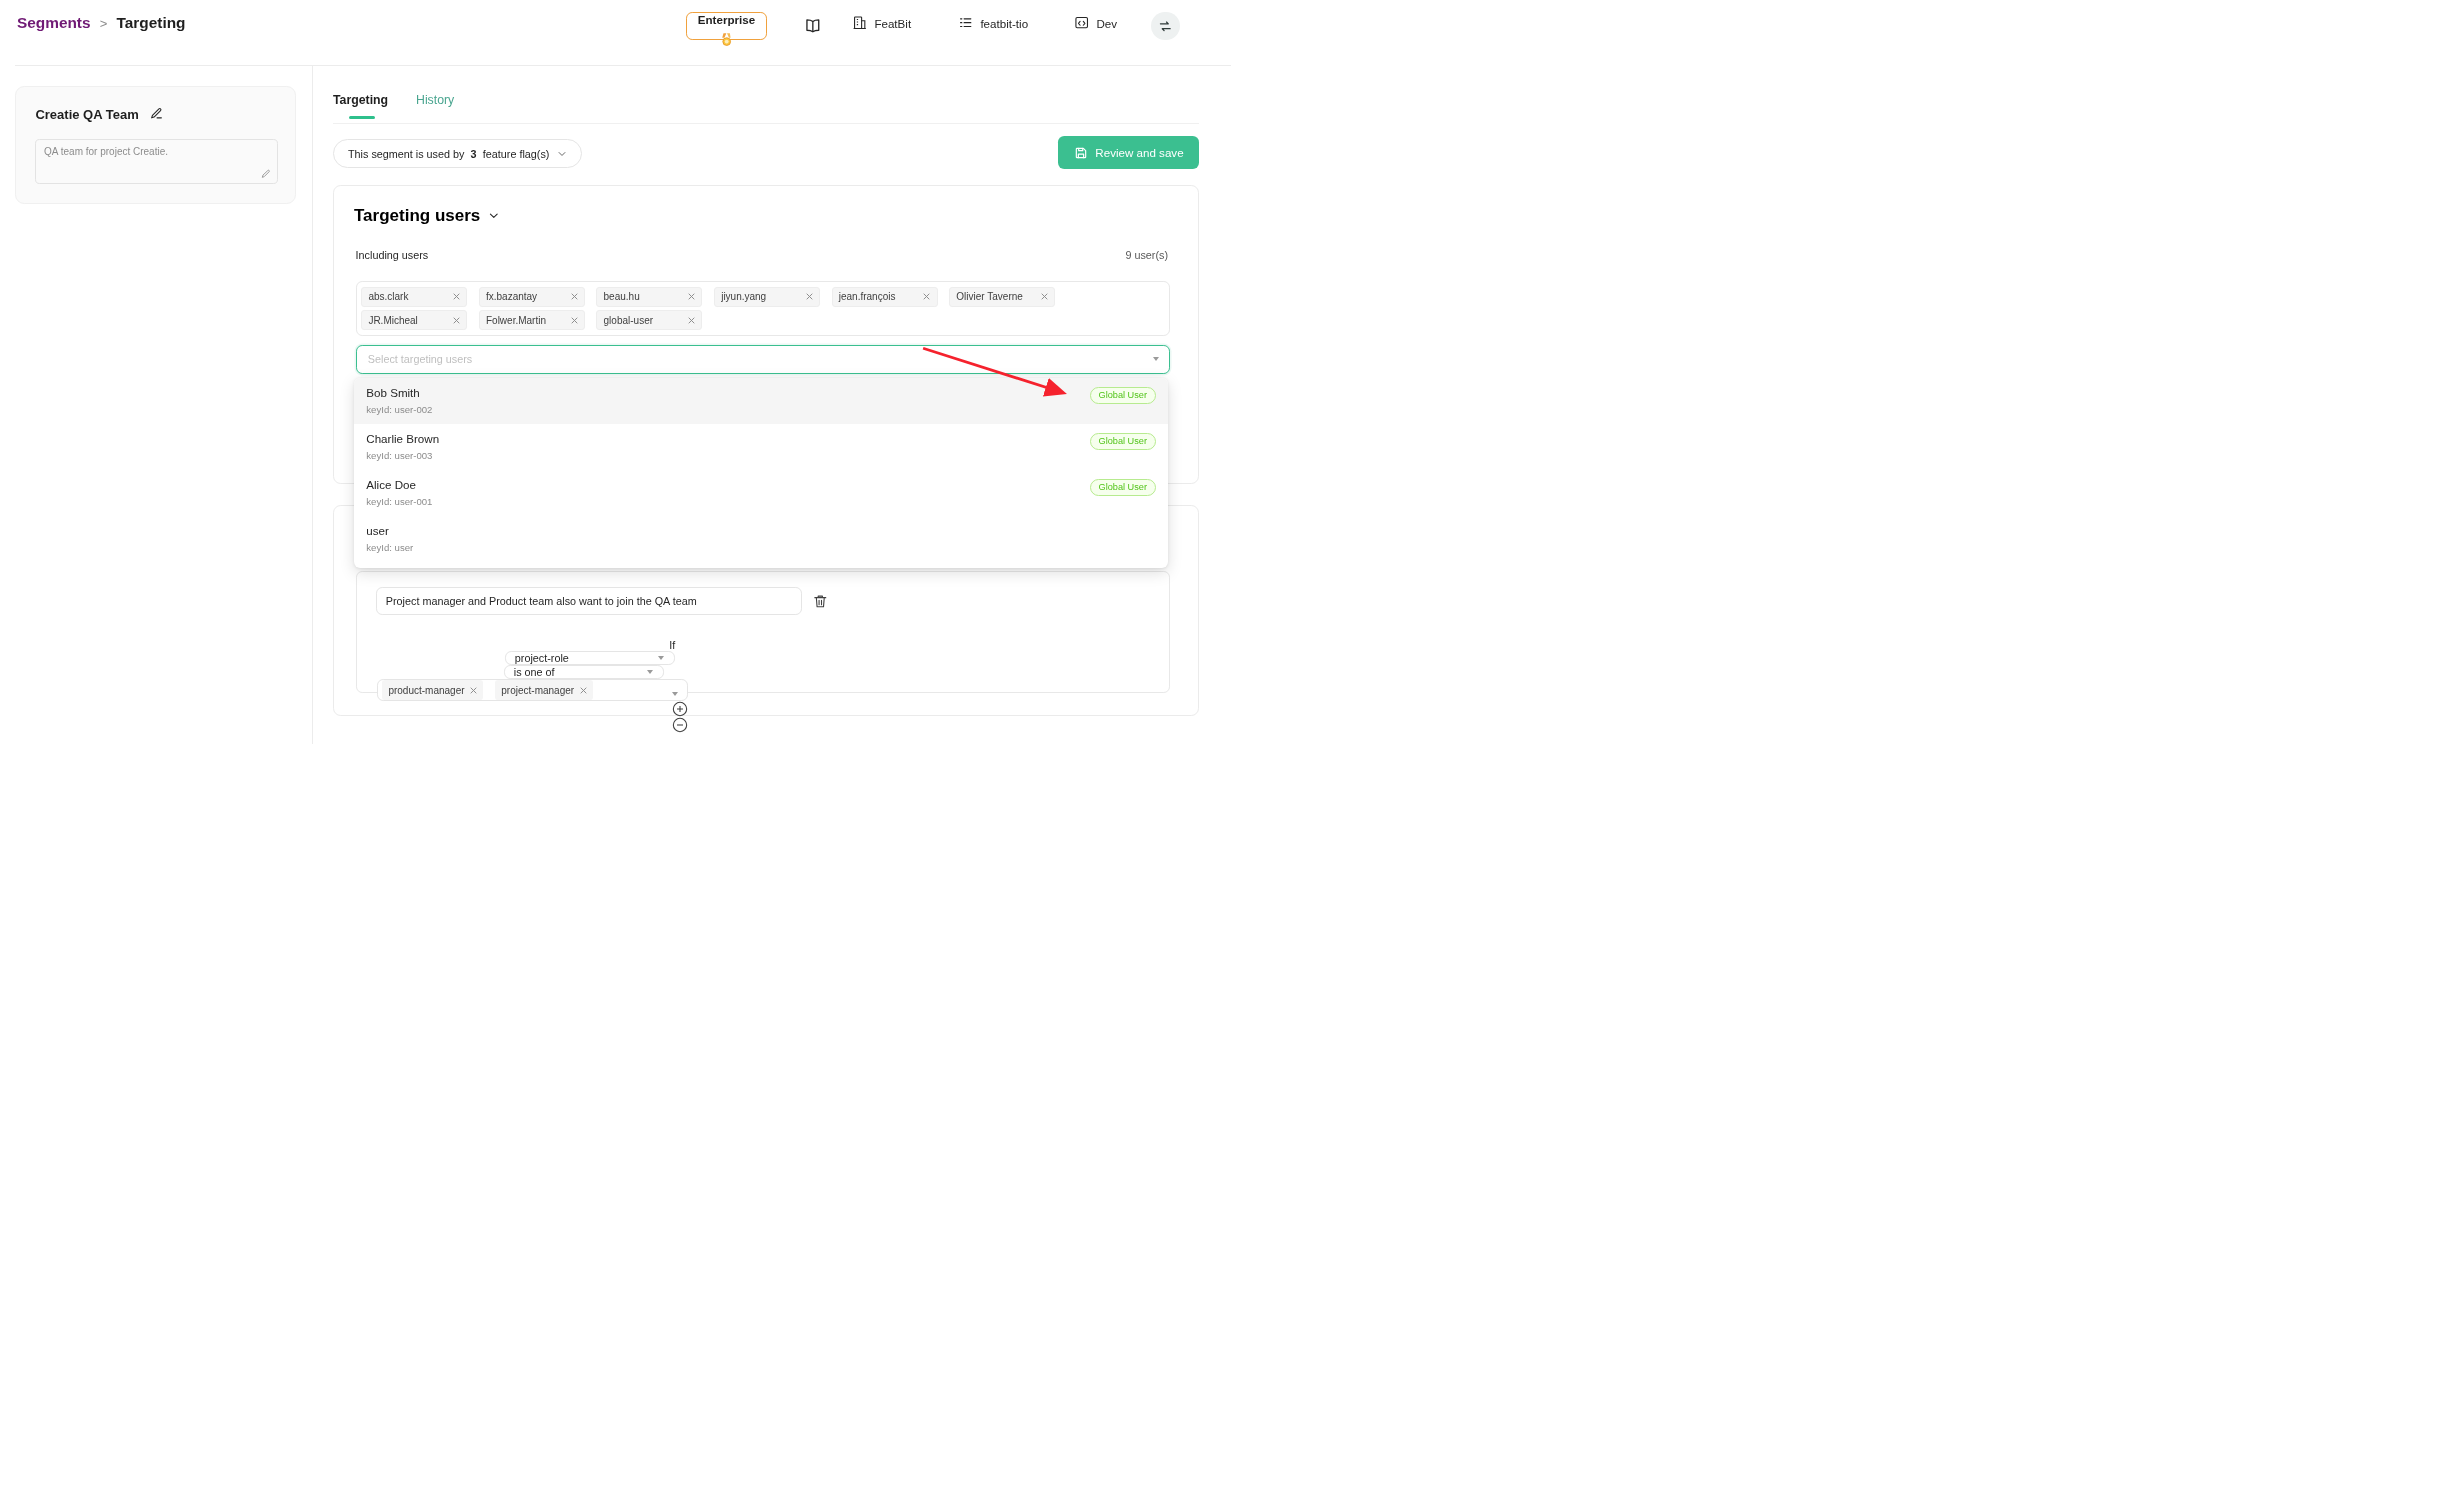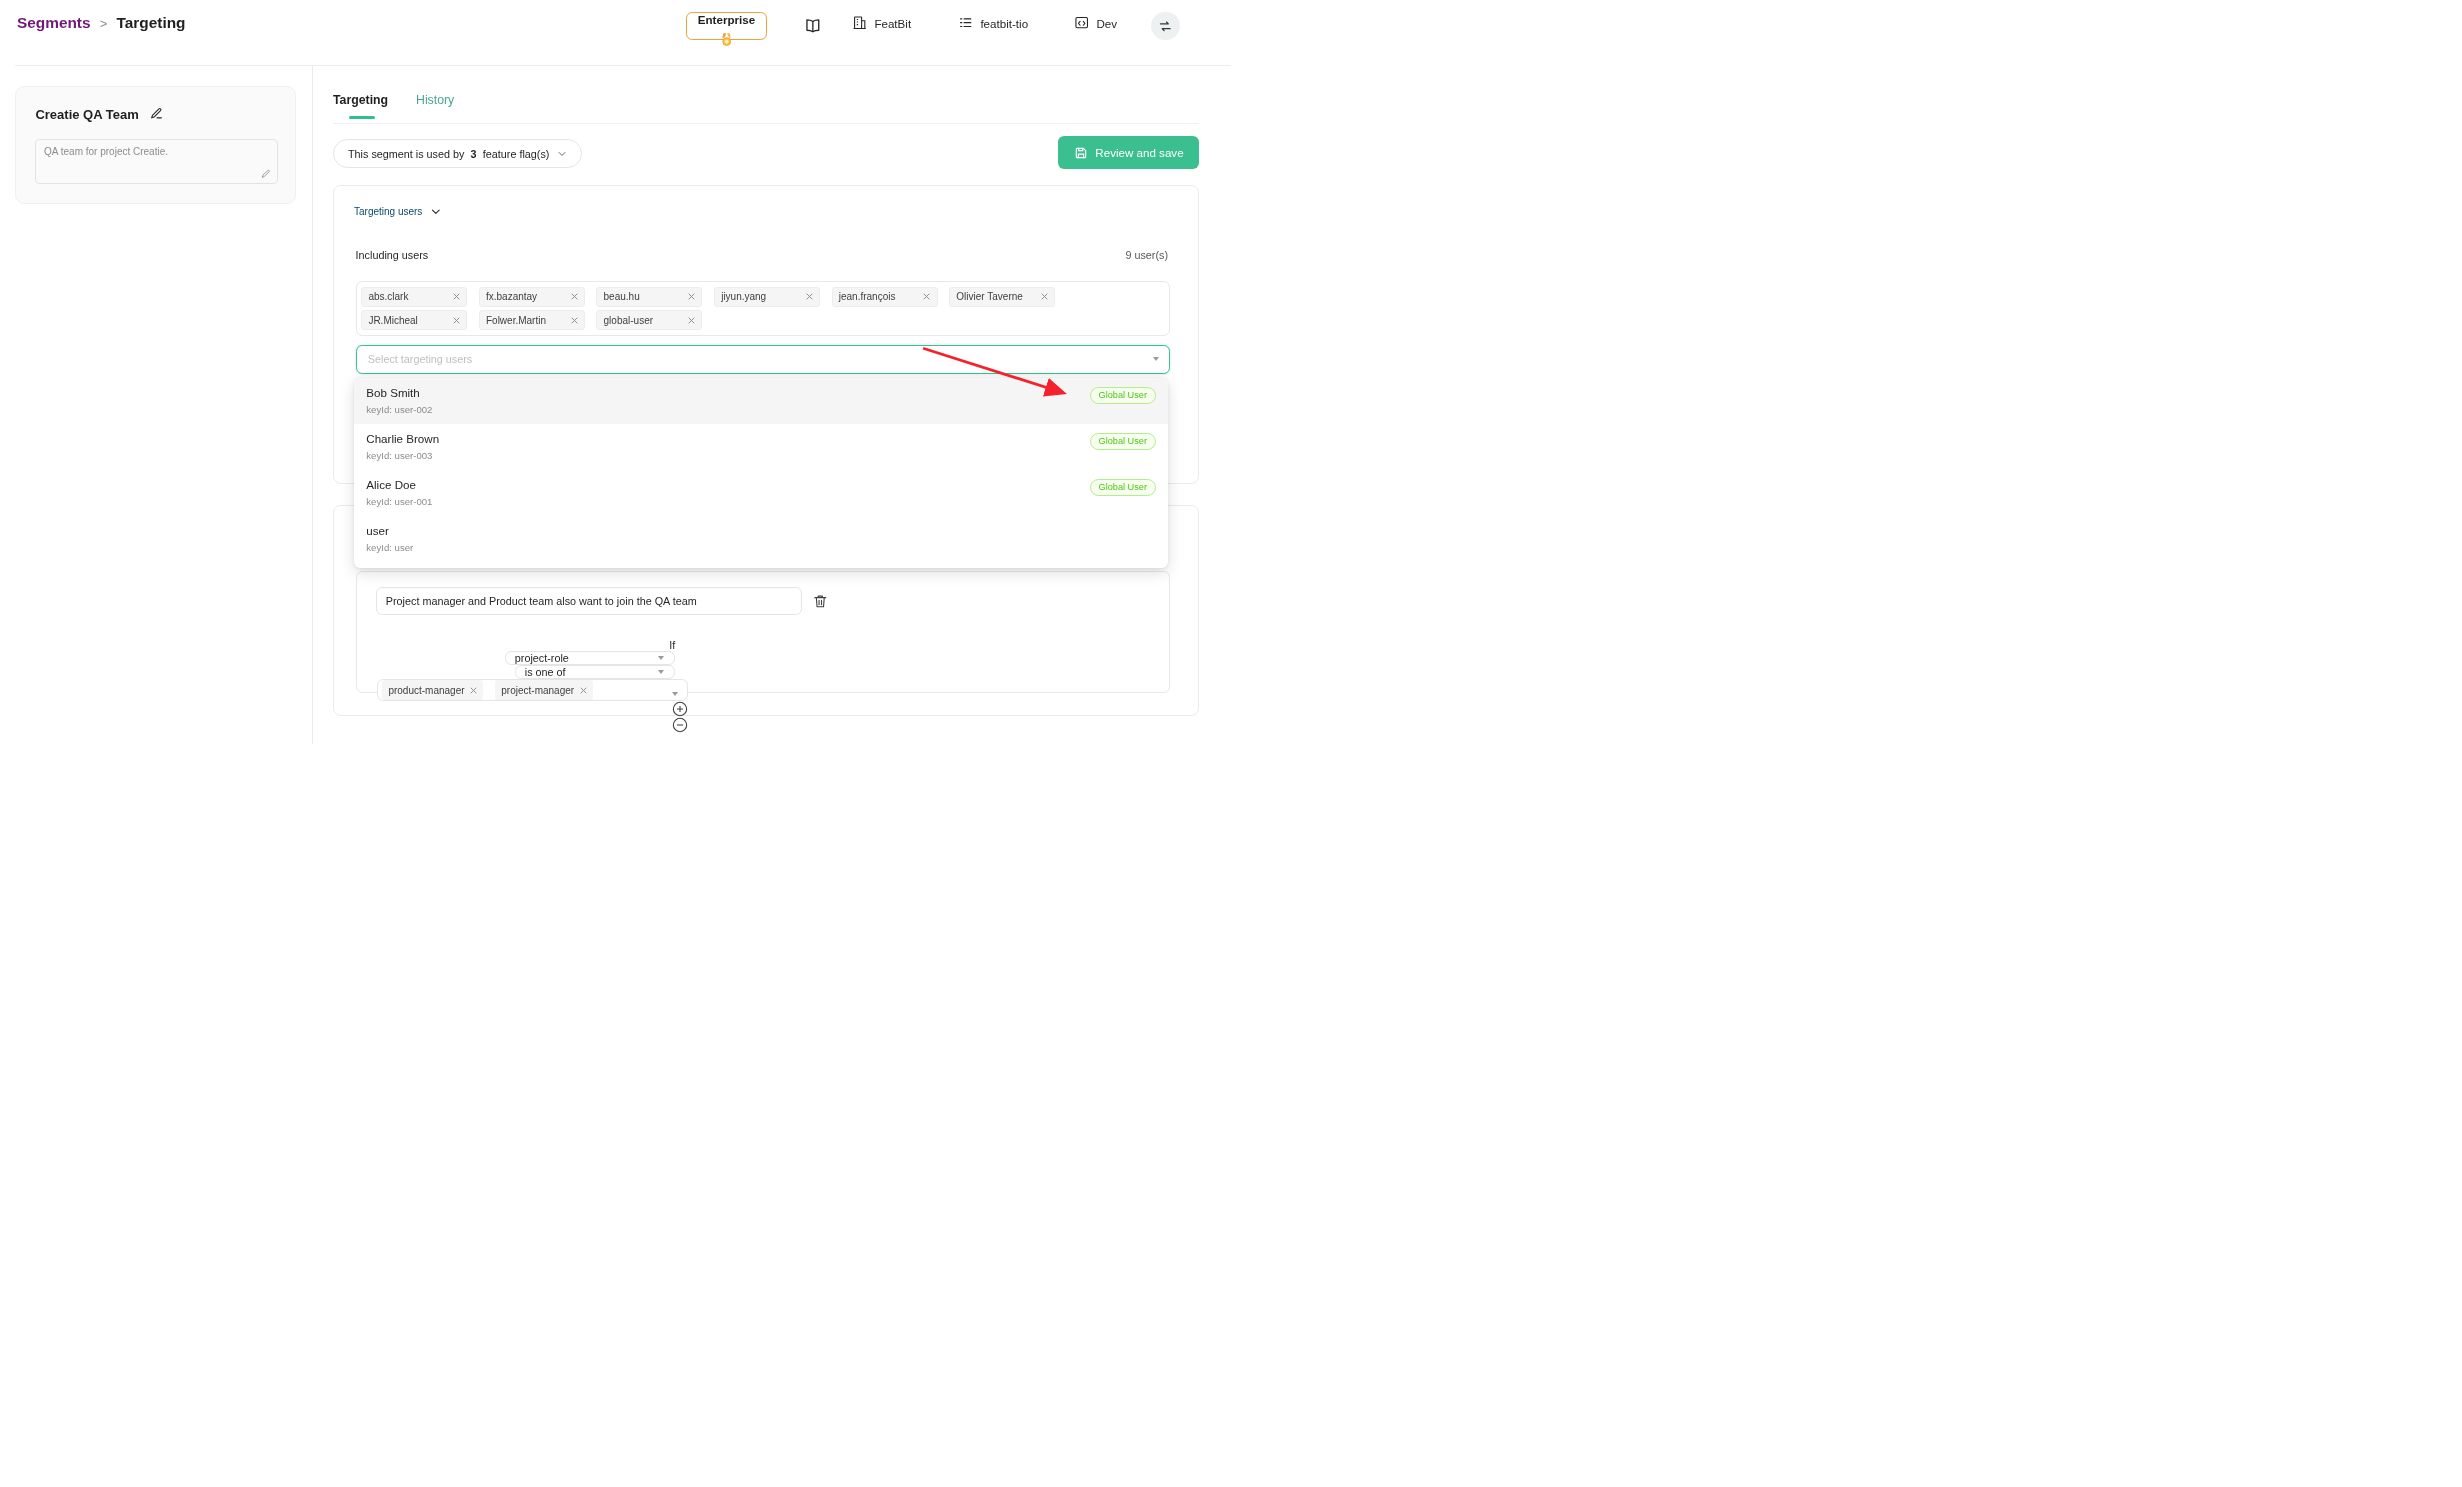--- a/index.html
+++ b/index.html
@@ -58,21 +58,21 @@
   .usage-suffix{margin-right:3.1px;}
   .usage-chevron{color:#595959;margin-left:1.5px;}
   .save-btn{position:absolute;right:32px;top:136px;height:33px;display:flex;align-items:center;gap:7.7px;
     padding:0 15.4px;background:var(--accent);border:none;border-radius:6.2px;color:#fff;font-size:11.6px;font-weight:500;cursor:pointer;font-family:"Liberation Sans",sans-serif;}
 
   
   .card{position:absolute;left:333px;right:32px;background:#fff;border:0.8px solid #ebebeb;border-radius:7.7px;}
   .card-a{top:185px;height:299px;}
   .card-b{top:505px;height:211px;}
   .tu-title-row{position:absolute;left:20px;top:20px;display:flex;align-items:center;gap:7.7px;}
-  .tu-title{font-size:10px;font-weight:400;color:#0c4a6e;}
+  .tu-title{font-size:17px;font-weight:700;color:#000000;}
   .tu-chevron{color:#262626;cursor:pointer;}
   .including-label{position:absolute;left:21.6px;top:63px;font-size:10.8px;color:#262626;}
   .user-count{position:absolute;right:30px;top:63px;font-size:10.8px;color:#595959;}
 
   .tag-box{position:absolute;left:21.6px;top:95px;width:814px;min-height:53px;border:0.8px solid #e8e8e8;border-radius:6.2px;
     padding:4.6px;display:flex;flex-wrap:wrap;column-gap:11.6px;row-gap:3.9px;align-content:flex-start;}
   .user-tag{width:106px;height:20px;background:#f5f5f5;border:0.8px solid #ededed;border-radius:3.1px;
     display:flex;align-items:center;justify-content:space-between;padding:0 6.2px;font-size:10px;color:#404040;}
   .tag-x{color:#8c8c8c;cursor:pointer;display:flex;}
 
@@ -98,21 +98,21 @@
   
   .rule-box{position:absolute;left:21.6px;top:65px;width:814px;height:122px;border:0.8px solid #e8e8e8;border-radius:6.2px;}
   .rule-desc{position:absolute;left:19px;top:15.4px;width:426px;height:28px;border:0.8px solid #e5e5e5;border-radius:6.2px;
     padding:0 9.2px;font-size:10.8px;color:#262626;font-family:"Liberation Sans",sans-serif;outline:none;}
   .trash-btn{position:absolute;left:456px;top:21.6px;color:#404040;cursor:pointer;}
   .cond-row{position:absolute;left:20px;top:67px;height:28.5px;display:flex;align-items:flex-end;flex-direction:column;}
   .if-label{font-size:10.8px;color:#262626;margin-right:12.3px;}
   .select-box{height:28.5px;border:0.8px solid #e5e5e5;border-radius:6.2px;background:#fff;display:flex;align-items:center;
     justify-content:space-between;padding:0 9.2px;font-size:10.8px;color:#262626;cursor:pointer;}
   .sel-prop{width:170px;margin-right:13px;}
-  .sel-op{width:160px;margin-right:13px;}
+  .sel-op{width:160px;margin-right:24px;}
   .sel-values{width:311px;position:relative;justify-content:flex-start;gap:12px;padding:0 21.6px 0 4.6px;}
   .val-tag{height:20px;background:#f5f5f5;border-radius:3.1px;display:flex;align-items:center;gap:5.4px;padding:0 6.2px;font-size:10px;color:#404040;}
   .val-x{color:#8c8c8c;cursor:pointer;display:flex;}
   .sel-values .caret{position:absolute;right:8.5px;top:12.3px;}
   .circle-btn{margin-left:12.3px;color:#404040;cursor:pointer;display:flex;}
   .circle-btn.first{margin-left:15.4px;}
 </style>
 </head>
 <body>
 

